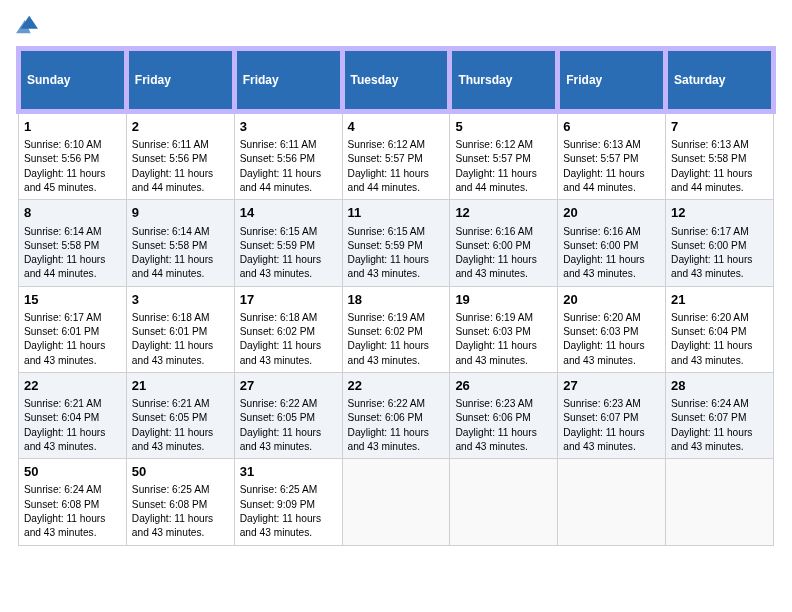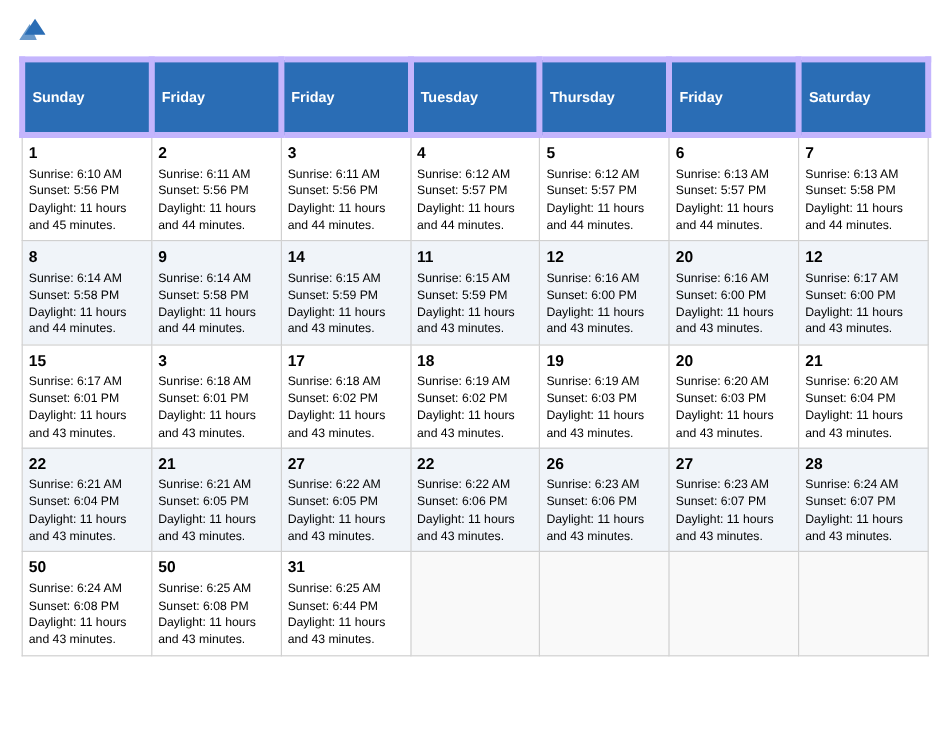--- a/index.html
+++ b/index.html
@@ -163,21 +163,21 @@
           <td><span class="day-num">21</span><span>Sunrise: 6:21 AM</span><br><span>Sunset: 6:05 PM</span><br><span>Daylight: 11 hours and 43 minutes.</span></td>
           <td><span class="day-num">27</span><span>Sunrise: 6:22 AM</span><br><span>Sunset: 6:05 PM</span><br><span>Daylight: 11 hours and 43 minutes.</span></td>
           <td><span class="day-num">22</span><span>Sunrise: 6:22 AM</span><br><span>Sunset: 6:06 PM</span><br><span>Daylight: 11 hours and 43 minutes.</span></td>
           <td><span class="day-num">26</span><span>Sunrise: 6:23 AM</span><br><span>Sunset: 6:06 PM</span><br><span>Daylight: 11 hours and 43 minutes.</span></td>
           <td><span class="day-num">27</span><span>Sunrise: 6:23 AM</span><br><span>Sunset: 6:07 PM</span><br><span>Daylight: 11 hours and 43 minutes.</span></td>
           <td><span class="day-num">28</span><span>Sunrise: 6:24 AM</span><br><span>Sunset: 6:07 PM</span><br><span>Daylight: 11 hours and 43 minutes.</span></td>
         </tr>
         <tr>
           <td><span class="day-num">50</span><span>Sunrise: 6:24 AM</span><br><span>Sunset: 6:08 PM</span><br><span>Daylight: 11 hours and 43 minutes.</span></td>
           <td><span class="day-num">50</span><span>Sunrise: 6:25 AM</span><br><span>Sunset: 6:08 PM</span><br><span>Daylight: 11 hours and 43 minutes.</span></td>
-          <td><span class="day-num">31</span><span>Sunrise: 6:25 AM</span><br><span>Sunset: 6:44 PM</span><br><span>Daylight: 11 hours and 43 minutes.</span></td>
+          <td><span class="day-num">31</span><span>Sunrise: 6:25 AM</span><br><span>Sunset: 9:09 PM</span><br><span>Daylight: 11 hours and 43 minutes.</span></td>
           <td class="empty-cell"></td>
           <td class="empty-cell"></td>
           <td class="empty-cell"></td>
           <td class="empty-cell"></td>
         </tr>
       </tbody>
   </table>
 </div>
 
 </body></html>

